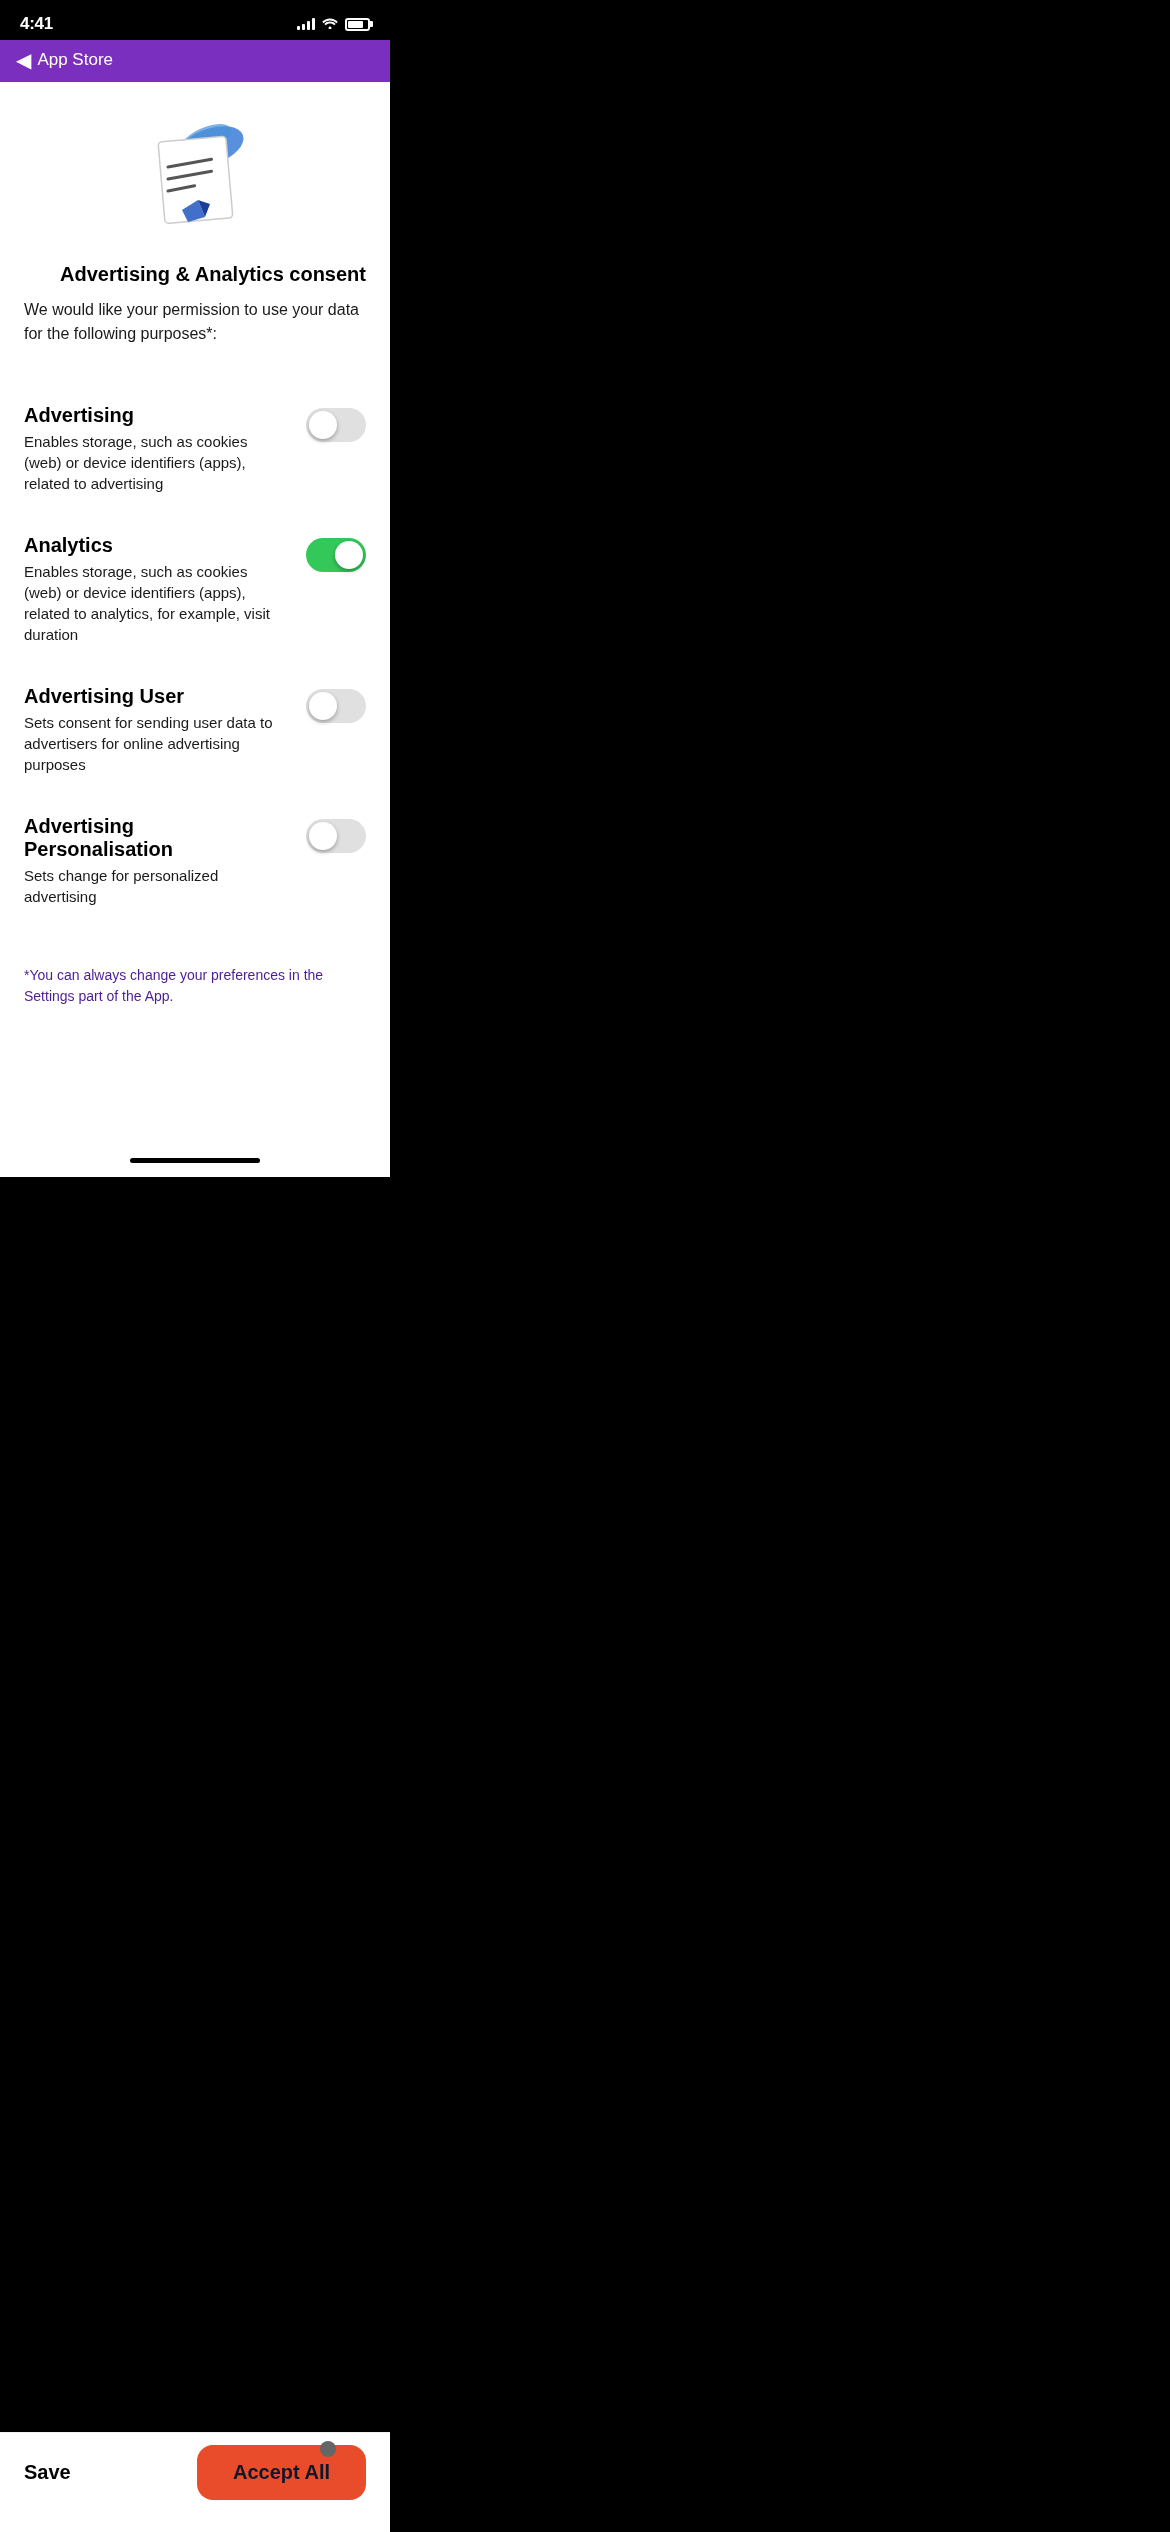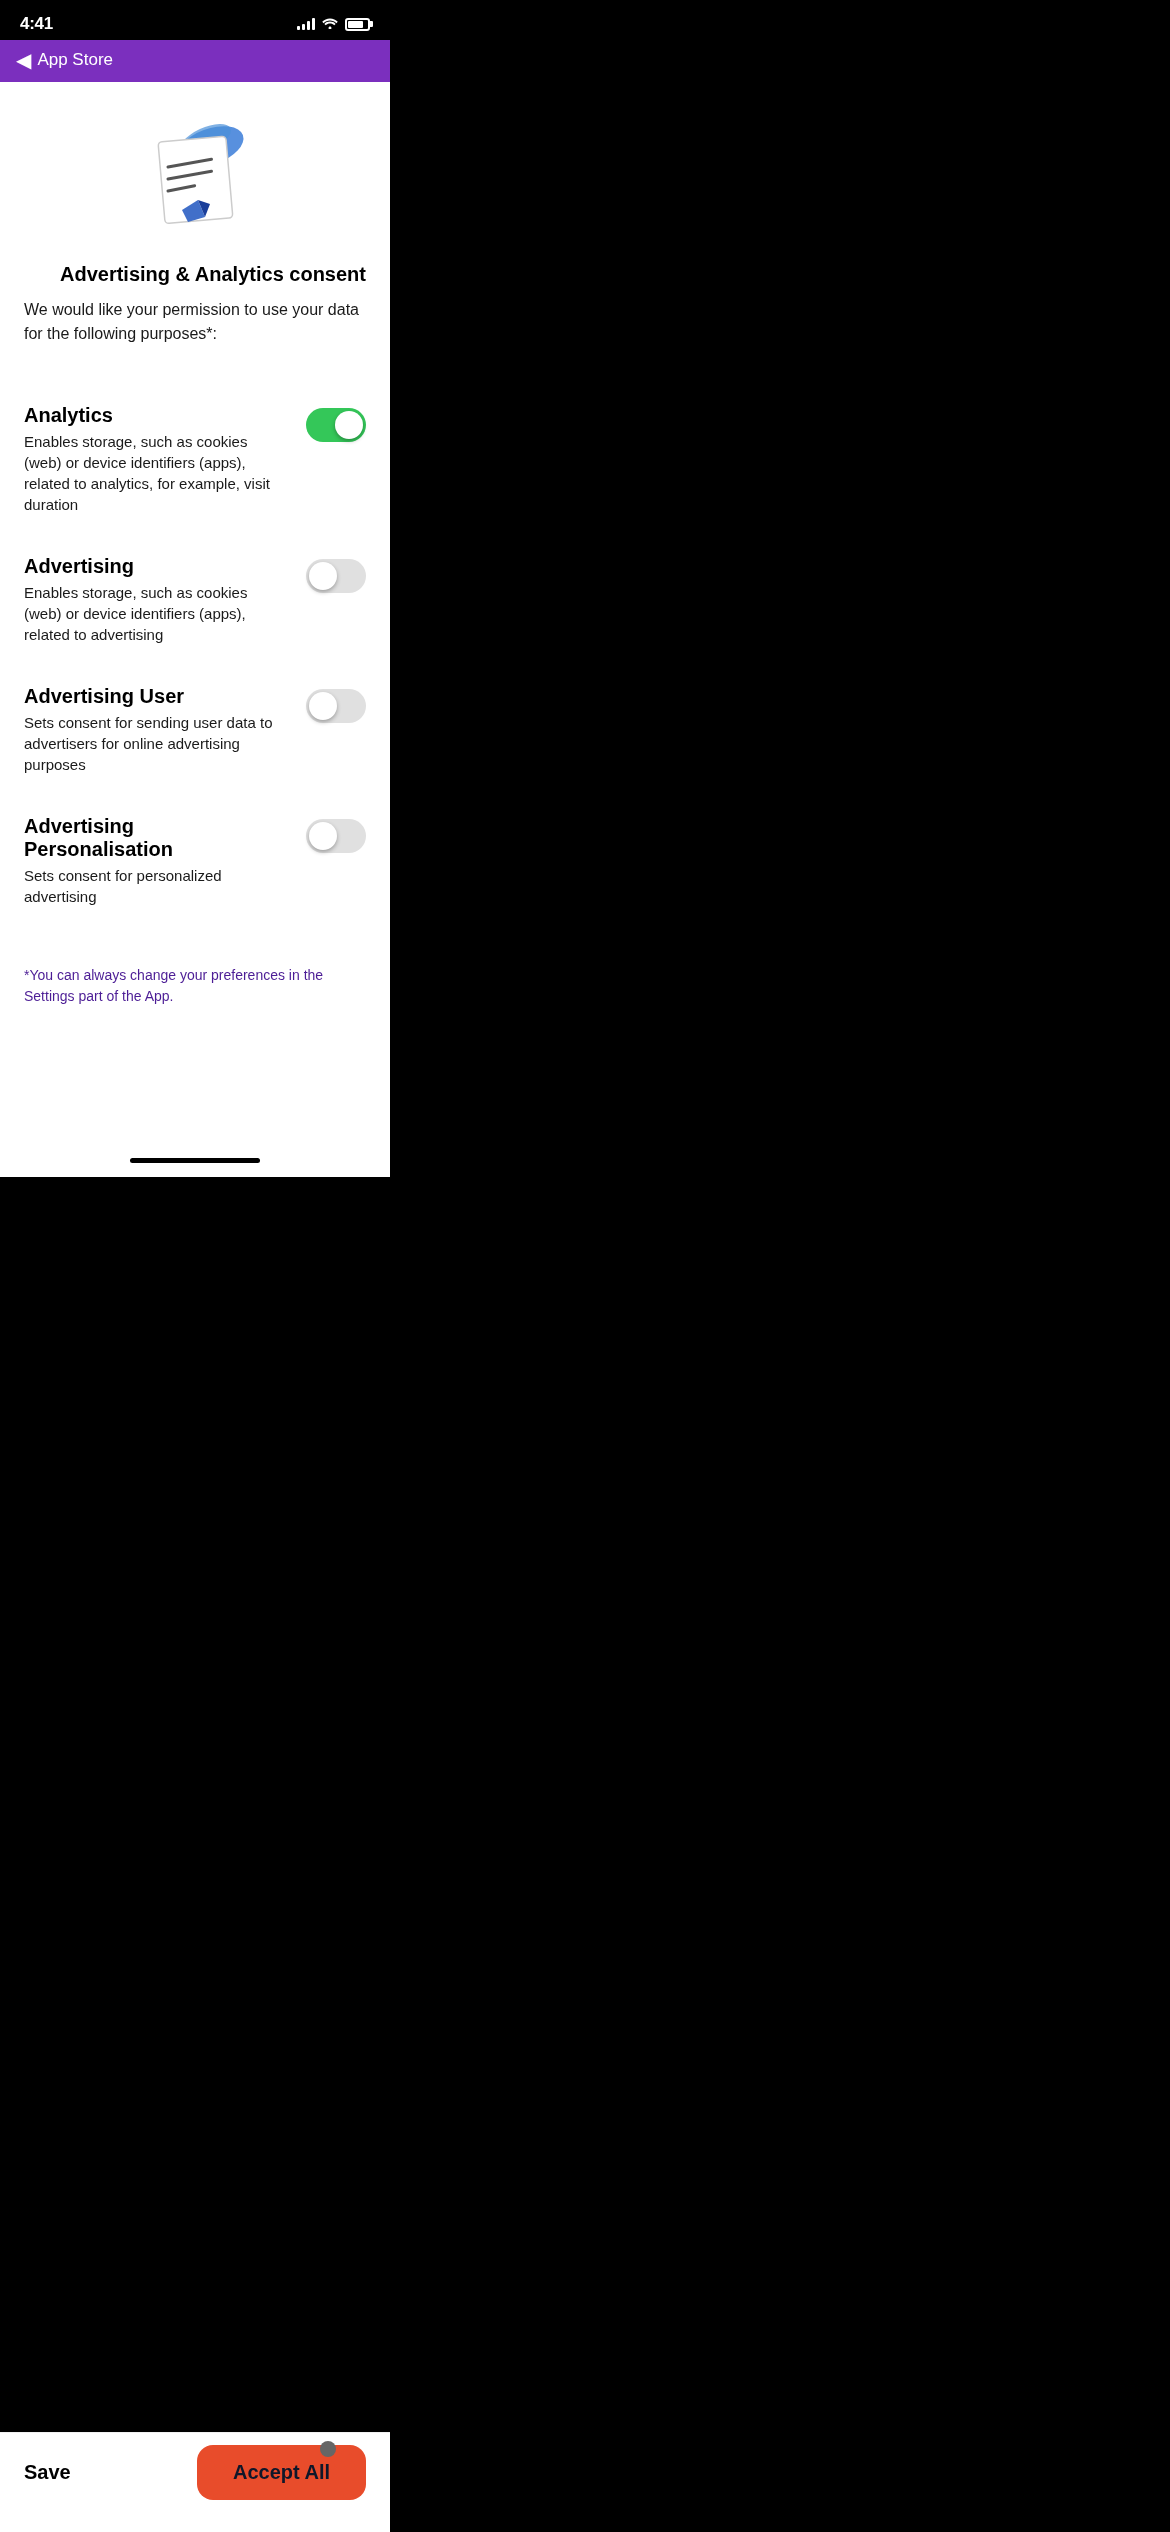--- a/index.html
+++ b/index.html
@@ -347,52 +347,52 @@
     </div>
 
     <h1 class="page-title">Advertising &amp; Analytics consent</h1>
     <p class="page-subtitle">We would like your permission to use your data for the following purposes*:</p>
   </div>
 
   <div class="consent-list">
 
     <div class="consent-item">
       <div class="consent-text">
+        <span class="consent-title">Advertising</span>
+        <span class="consent-desc">Enables storage, such as cookies (web) or device identifiers (apps), related to advertising</span>
+      </div>
+      <div class="toggle off">
+        <div class="toggle-knob"></div>
+      </div>
+    </div>
+
+    <div class="consent-item">
+      <div class="consent-text">
         <span class="consent-title">Analytics</span>
         <span class="consent-desc">Enables storage, such as cookies (web) or device identifiers (apps), related to analytics, for example, visit duration</span>
       </div>
       <div class="toggle on">
-        <div class="toggle-knob"></div>
-      </div>
-    </div>
-
-    <div class="consent-item">
-      <div class="consent-text">
-        <span class="consent-title">Advertising</span>
-        <span class="consent-desc">Enables storage, such as cookies (web) or device identifiers (apps), related to advertising</span>
-      </div>
-      <div class="toggle off">
         <div class="toggle-knob"></div>
       </div>
     </div>
 
     <div class="consent-item">
       <div class="consent-text">
         <span class="consent-title">Advertising User</span>
         <span class="consent-desc">Sets consent for sending user data to advertisers for online advertising purposes</span>
       </div>
       <div class="toggle off">
         <div class="toggle-knob"></div>
       </div>
     </div>
 
     <div class="consent-item">
       <div class="consent-text">
         <span class="consent-title">Advertising Personalisation</span>
-        <span class="consent-desc">Sets consent for personalized advertising</span>
+        <span class="consent-desc">Sets change for personalized advertising</span>
       </div>
       <div class="toggle off">
         <div class="toggle-knob"></div>
       </div>
     </div>
 
   </div>
 
   <div class="footer-note">
     <p class="footer-note-text">*You can always change your preferences in the Settings part of the App.</p>

